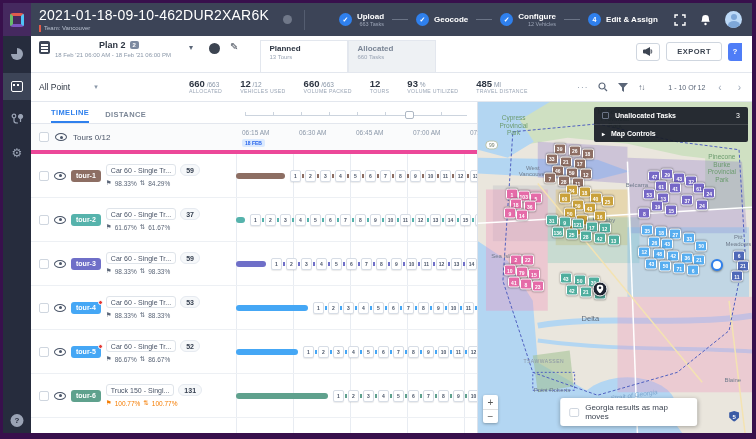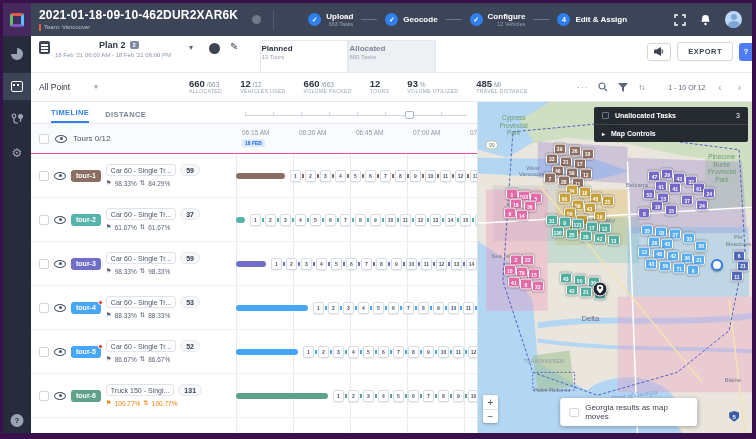--- a/index.html
+++ b/index.html
@@ -5,21 +5,21 @@
   * { box-sizing:border-box; margin:0; padding:0; }
   html,body { width:756px; height:439px; overflow:hidden; }
   body { background:#38104c; position:relative; font-family:"Liberation Sans",sans-serif; }
   .app { position:absolute; left:3px; top:3px; right:4px; bottom:6px; background:#fff; display:flex; flex-direction:column; overflow:hidden; }
 
   
   .topbar { flex:0 0 33px; background:#3c4457; display:flex; align-items:center; color:#fff; }
   .logo { width:28px; height:33px; background:#45295f; display:flex; align-items:center; justify-content:center; flex:0 0 28px; }
   .logo-glyph { width:14px; height:14px; border-radius:3px; border:3px solid; border-top-color:#e05a4e; border-right-color:#4fc3f7; border-bottom-color:#7e57c2; border-left-color:#66bb6a; }
   .title-block { margin-left:8px; line-height:1.2; }
-  .plan-title { font-size:12px; font-weight:bold; letter-spacing:.2px; }
+  .plan-title { font-size:14px; font-weight:normal; letter-spacing:.2px; }
   .team { font-size:6px; color:#b8c0cf; border-left:2px solid #e25b4a; padding-left:3px; margin-top:1px; }
   .gray-dot { width:9px; height:9px; border-radius:50%; background:#707889; margin-left:14px; }
   .vdiv { width:1px; height:20px; background:#545d70; margin:0 12px; }
   .stepper { display:flex; align-items:center; gap:6px; margin-left:22px; }
   .step { display:flex; align-items:center; gap:5px; }
   .step-circle { width:13px; height:13px; border-radius:50%; background:#2f80ed; color:#fff; font-size:7px; font-weight:bold; display:flex; align-items:center; justify-content:center; }
   .step-texts { line-height:1.15;text-align:right; }
   .step-label { font-size:8px; font-weight:bold; }
   .step-sub { font-size:5.5px; color:#9aa3b5; }
   .step-conn { width:16px; height:1px; background:#6b7486; margin:0 2px; }
@@ -49,26 +49,26 @@
   .plan-doc-icon { width:11px; height:13px; background:#3d4556; border-radius:2px; margin-top:1px; position:relative; }
   .plan-doc-icon::before { content:""; position:absolute; left:2px; top:3px; width:7px; height:1.5px; background:#fff; box-shadow:0 3px 0 #fff, 0 6px 0 #fff; }
   .plan-name-row { display:flex; align-items:center; gap:4px;padding-left:44px; }
   .plan-name { font-size:9px; font-weight:bold; color:#2d3542; }
   .plan-badge { background:#7d8aa0; color:#fff; font-size:6px; font-weight:bold; padding:1px 3px; border-radius:2px; }
   .plan-dates { font-size:6px; color:#8a97a8; margin-top:2px; }
   .plan-caret { font-size:8px; color:#5b6678; margin:3px 0 0 18px; }
   .dark-circle { width:11px; height:11px; border-radius:50%; background:#3c4451; margin:3px 0 0 16px; }
   .pen-icon { font-size:10px; color:#3c4451; margin:1px 0 0 10px; }
   .plan-tabs { display:flex; margin-left:22px; height:32px; }
-  .plan-tab { width:88px; padding:3px 0 0; background:#eef1f4; border:1px solid #e3e7ee; border-bottom:none; line-height:1.25; }
+  .plan-tab { width:88px; padding:3px 8px 0; background:#eef1f4; border:1px solid #e3e7ee; border-bottom:none; line-height:1.25; }
   .plan-tab.active { background:#fff; }
   .plan-tab .t-label { font-size:8px; color:#7b8696; font-weight:bold; }
   .plan-tab.active .t-label { color:#2d3542; }
   .plan-tab .t-sub { font-size:6px; color:#9aa5b5; }
-  .planbar-right { margin-left:auto; display:flex; align-items:center; gap:6px; padding-right:1px; margin-top:2px; }
+  .planbar-right { margin-left:auto; display:flex; align-items:center; gap:6px; padding-right:12px; margin-top:2px; }
   .mega-btn { width:24px; height:18px; border:1px solid #cfd6df; border-radius:3px; background:#fff; display:flex; align-items:center; justify-content:center; }
   .export-btn { border:1px solid #cfd6df; border-radius:3px; background:#fff; font-size:7.5px; font-weight:bold; color:#3c4451; letter-spacing:.5px; padding:4px 10px; }
   .help-blue { width:14px; height:18px; background:#4f7df7; color:#fff; font-size:8px; font-weight:bold; border-radius:3px 0 0 3px; display:flex; align-items:center; justify-content:center; margin-right:-2px; }
 
   
   .statsbar { flex:0 0 29px; border-bottom:1px solid #e3e7ee; display:flex; align-items:center; padding:0 8px; }
   .filter-group { display:flex; align-items:center; gap:24px; width:150px; }
   .filter-label { font-size:8.5px; color:#2d3542; }
   .filter-caret { font-size:7px; color:#8a97a8; }
   .stat { margin-right:18px; line-height:1.1; }
@@ -89,21 +89,21 @@
   .panel-tabs { flex:0 0 22px; display:flex; align-items:flex-end; gap:16px; padding:0 0 0 20px; border-bottom:1px solid #e3e7ee; position:relative; }
   .ptab { font-size:7.5px; font-weight:bold; letter-spacing:.4px; padding-bottom:4px; }
   .ptab.active { color:#2f80ed; border-bottom:2px solid #2f80ed; }
   .ptab.inactive { color:#7b8696; }
   .mini-slider { position:absolute; left:214px; right:10px; top:9px; height:8px; }
   .mini-track { position:absolute; left:0; right:0; top:4px; height:1px; background:#ccd4de; }
   .mini-ticks { position:absolute; left:0; right:0; top:1px; height:3px;
     background-image:repeating-linear-gradient(to right, #ccd4de 0 1px, transparent 1px 28px); }
   .mini-handle { position:absolute; top:0; left:72%; width:9px; height:8px; background:#fff; border:1px solid #aeb8c4; border-radius:2px; }
 
-  .tours-header { flex:0 0 30px; display:flex; border-bottom:1px solid #ec4899; position:relative; background:#fafbfc; }
+  .tours-header { flex:0 0 30px; display:flex; border-bottom:4px solid #ec4899; position:relative; background:#fafbfc; }
   .th-left { width:205px; display:flex; align-items:center; gap:6px; padding-left:8px; }
   .checkbox { width:10px; height:10px; border:1px solid #cfd6df; border-radius:2px; background:#fff; flex:0 0 10px; }
   .eye { width:12px; height:8px; border:1px solid #4a5568; border-radius:50%; position:relative; }
   .eye::before { content:""; position:absolute; left:3.5px; top:1.5px; width:3px; height:3px; border-radius:50%; background:#4a5568; }
   .th-title { font-size:8px; color:#4a5568; }
   .time-scale { position:absolute; left:205px; right:0; top:0; bottom:0; }
   .time-label { position:absolute; top:5px; font-size:6.5px; color:#8a97a8; white-space:nowrap; }
   .date-badge { position:absolute; top:15px; left:6px; background:#dbeafe; color:#2563eb; font-size:5px; font-weight:bold; padding:1px 3px; border-radius:2px; }
 
   .tour-rows { flex:1; overflow:hidden; }

